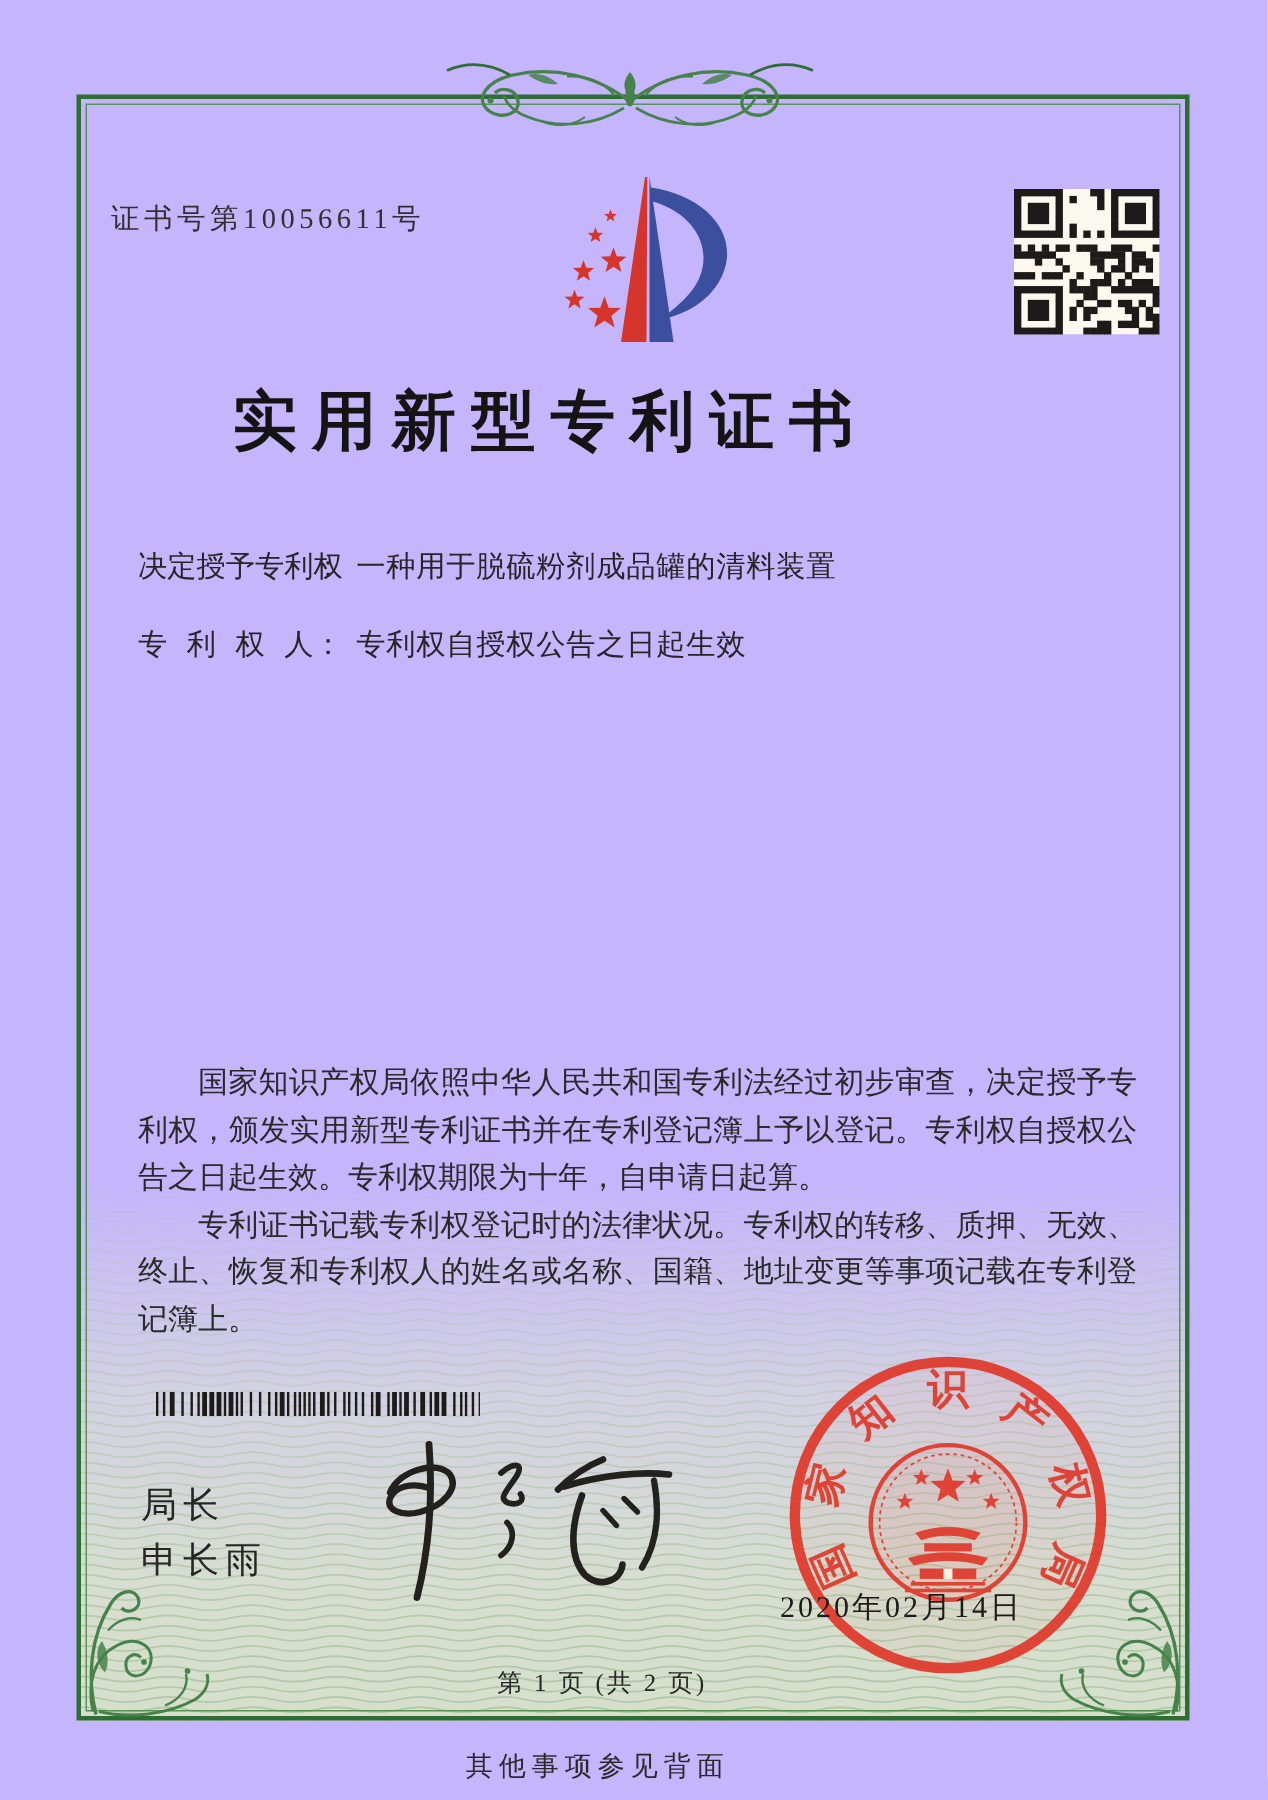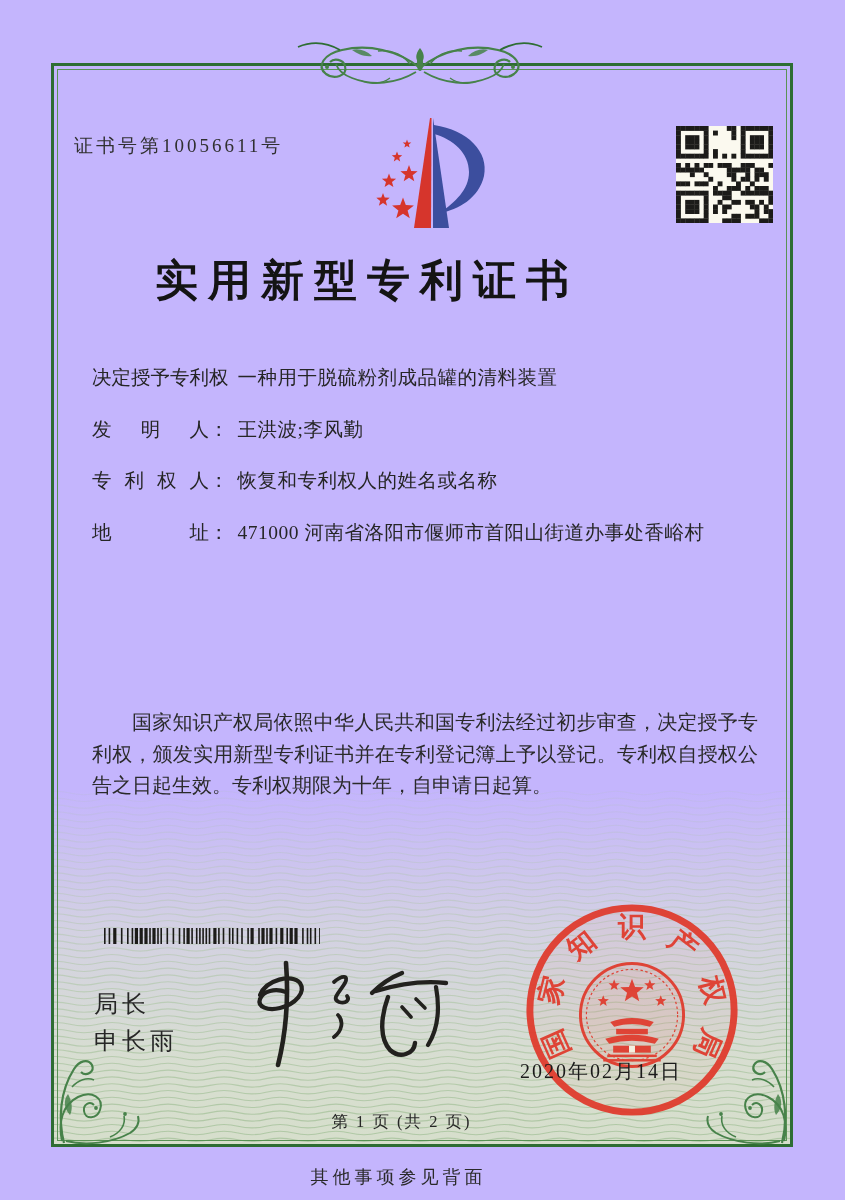--- a/index.html
+++ b/index.html
@@ -383,32 +383,27 @@
         <rect x="92.4" y="92.4" width="4.9" height="4.9" fill="#1c1b19"></rect>
       </svg></div>
 
   <div class="title">实用新型专利证书</div>
 
   <div class="fields">
     <div class="field-row">
       <span class="f-label">决定授予专利权</span><span class="f-colon">：</span><span class="f-value">一种用于脱硫粉剂成品罐的清料装置</span>
     </div>
     <div class="field-row">
-      <span class="f-label">发明人</span><span class="f-colon">：</span><span class="f-value">王洪波;李风勤</span>
-    </div>
-    <div class="field-row">
-      <span class="f-label">专利权人</span><span class="f-colon">：</span><span class="f-value">恢复和专利权人的姓名或名称</span>
-    </div>
-    <div class="field-row">
-      <span class="f-label">地址</span><span class="f-colon">：</span><span class="f-value">471000 河南省洛阳市偃师市首阳山街道办事处香峪村</span>
+      <span class="f-label">专利权人</span><span class="f-colon">：</span><span class="f-value">专利权自授权公告之日起生效</span>
     </div>
   </div>
 
   <div class="bodytext">
     <p>国家知识产权局依照中华人民共和国专利法经过初步审查，决定授予专利权，颁发实用新型专利证书并在专利登记簿上予以登记。专利权自授权公告之日起生效。专利权期限为十年，自申请日起算。</p>
+    <p>专利证书记载专利权登记时的法律状况。专利权的转移、质押、无效、终止、恢复和专利权人的姓名或名称、国籍、地址变更等事项记载在专利登记簿上。</p>
   </div>
 
   <div class="barcode" id="barcode-box"><svg width="216" height="16">
         <rect x="0.0" y="0" width="1.6" height="16" fill="#1c1b19"></rect>
         <rect x="4.6" y="0" width="1.6" height="16" fill="#1c1b19"></rect>
         <rect x="9.2" y="0" width="3.2" height="16" fill="#1c1b19"></rect>
         <rect x="16.9" y="0" width="1.6" height="16" fill="#1c1b19"></rect>
         <rect x="23.0" y="0" width="1.6" height="16" fill="#1c1b19"></rect>
         <rect x="27.6" y="0" width="1.6" height="16" fill="#1c1b19"></rect>
         <rect x="30.8" y="0" width="3.2" height="16" fill="#1c1b19"></rect>

